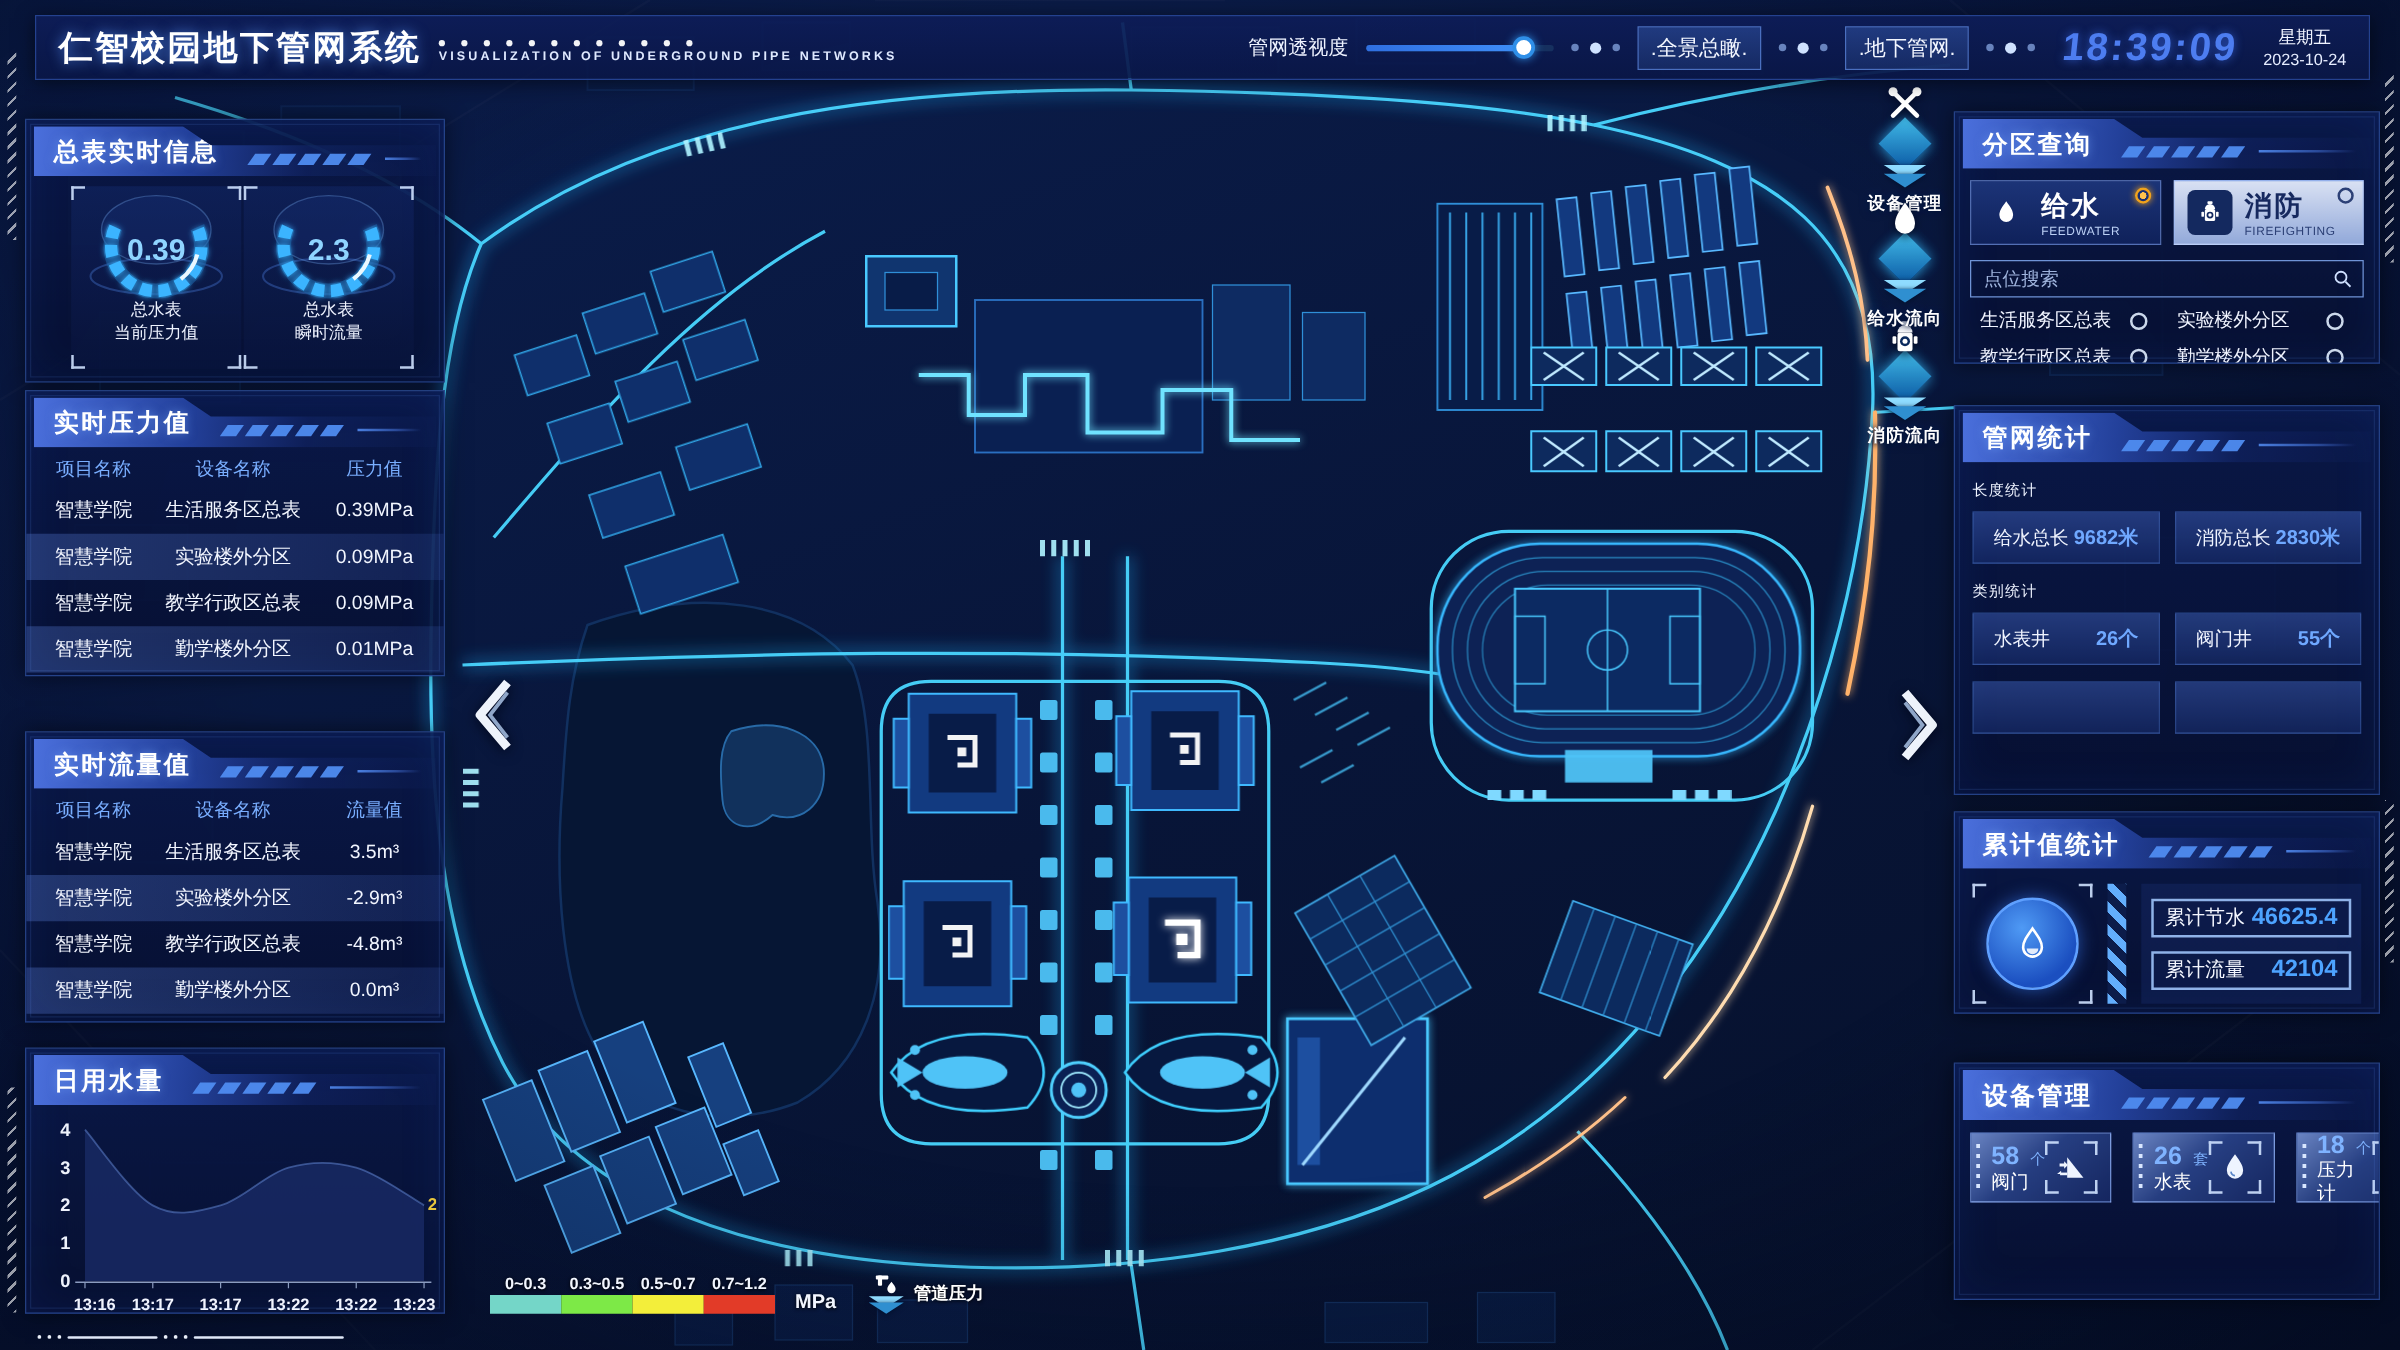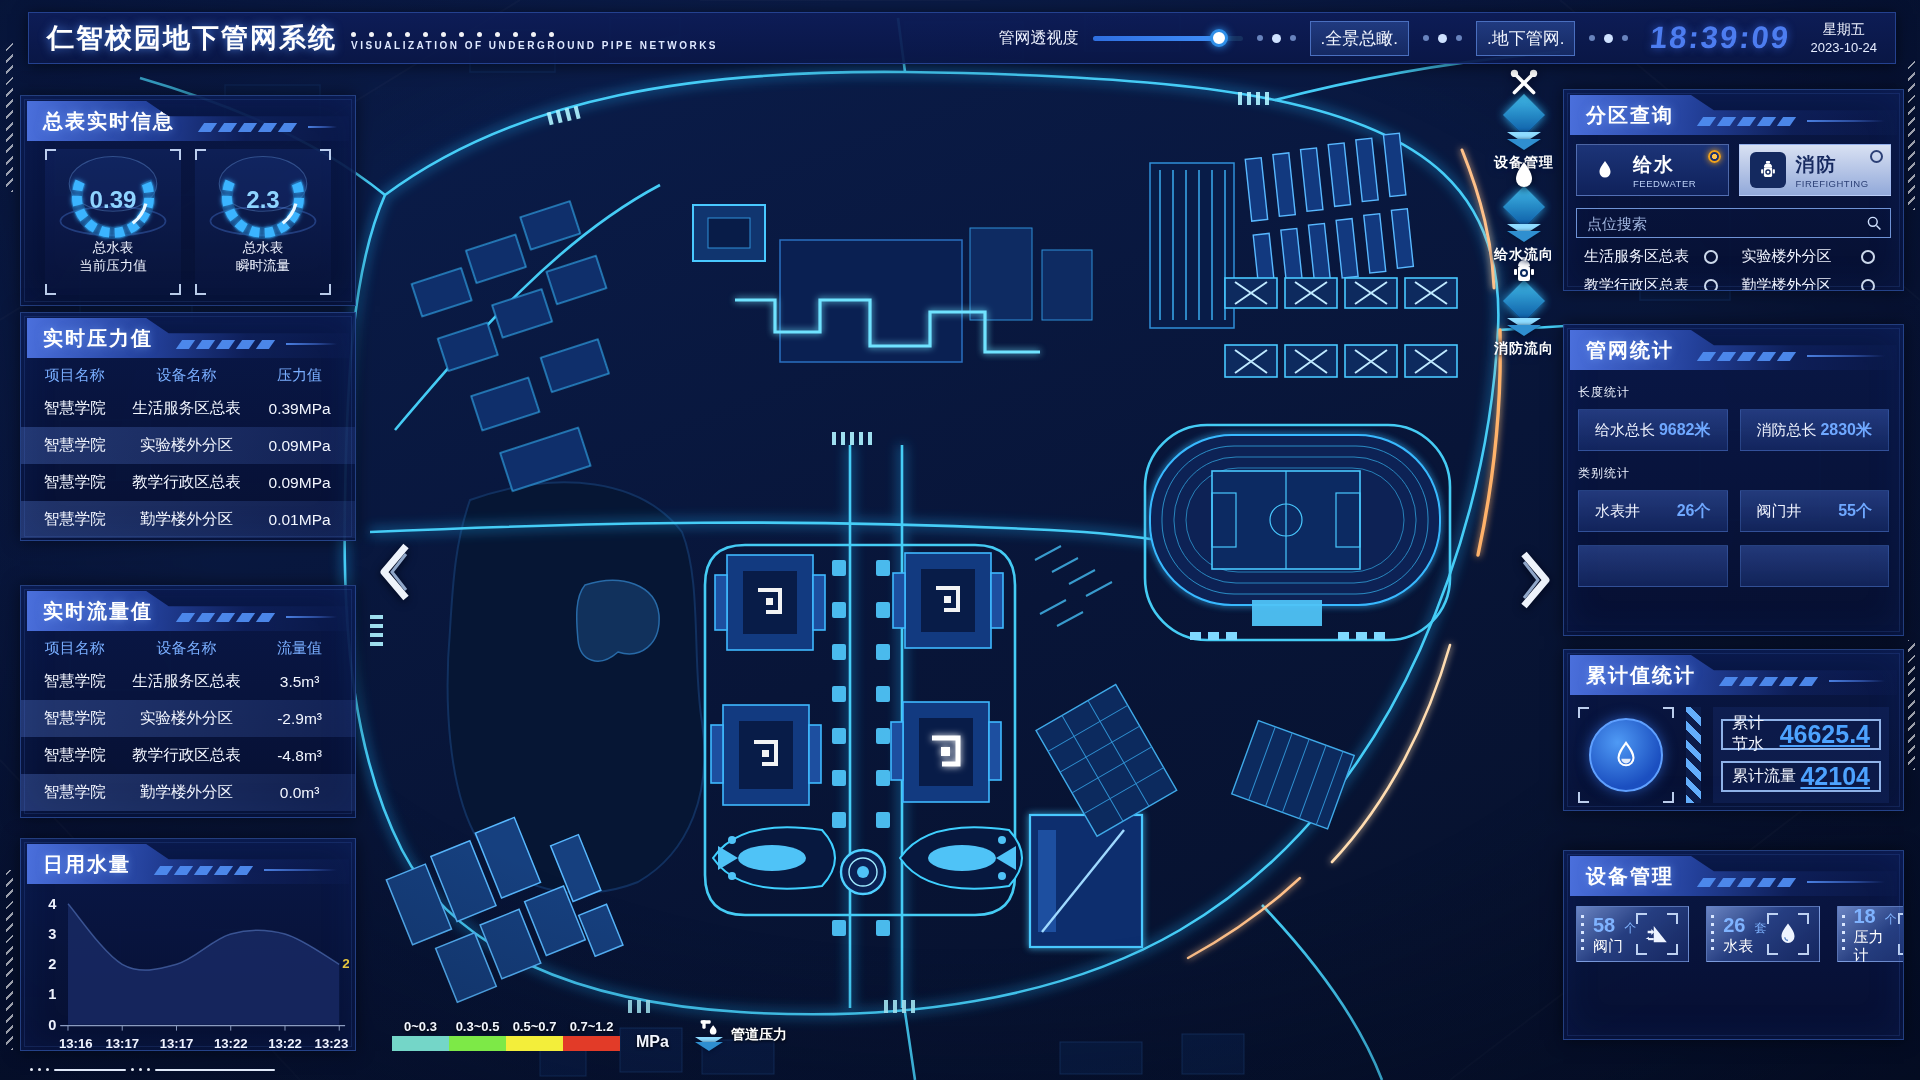--- a/index.html
+++ b/index.html
@@ -45,21 +45,21 @@
   .phead{position:relative;height:40px;margin:5px 6px 0;display:flex;align-items:center;
          background:linear-gradient(95deg,rgba(78,116,228,.95),rgba(40,72,170,.85) 38%,rgba(18,38,104,.55) 68%,rgba(18,38,104,.10));
          clip-path:polygon(0 0,37% 0,44% 38%,100% 38%,100% 100%,0 100%);}
   .ptitle{font-size:20px;font-weight:bold;color:#fff;letter-spacing:2px;padding-left:16px;
           text-shadow:0 0 8px rgba(120,170,255,.6);white-space:nowrap;}
   .slashes{display:flex;gap:7px;margin-left:26px;margin-top:12px;}
   .slashes i{width:13px;height:9px;background:#4f8cf0;transform:skewX(-35deg);opacity:.95}
   .pline{flex:1;height:2px;background:linear-gradient(90deg,#4a7fe0,#2a4a9a 60%,transparent);
          margin:12px 12px 0 14px;}
   
-  .gauges{display:flex;justify-content:space-between;padding:8px 24px 0;}
+  .gauges{display:flex;justify-content:space-between;padding:8px 24px 0;margin-left:12px;}
   .gauge-card{position:relative;width:136px;height:146px;padding-top:2px;
               background:linear-gradient(180deg,rgba(20,42,110,.45),rgba(10,22,64,.5));}
   .corners b{position:absolute;width:11px;height:11px;border:2px solid #cfe2ff;opacity:.9}
   .corners b:nth-child(1){left:0;top:0;border-right:none;border-bottom:none;}
   .corners b:nth-child(2){right:0;top:0;border-left:none;border-bottom:none;}
   .corners b:nth-child(3){left:0;bottom:0;border-right:none;border-top:none;}
   .corners b:nth-child(4){right:0;bottom:0;border-left:none;border-top:none;}
   .gauge-val{fill:#8fd4ff;font-size:22px;font-weight:bold;}
   .gauge-lbl{text-align:center;font-size:13.5px;line-height:1.35;color:#eef3ff;margin-top:-4px;}
   
@@ -74,21 +74,21 @@
   #daily-chart{padding:4px 6px 0 6px;}
   
   .tabs{display:flex;gap:10px;margin:9px 12px 0;}
   .tab{position:relative;flex:1;height:52px;display:flex;align-items:center;gap:10px;
        padding:0 10px;border:1px solid rgba(150,185,255,.45);cursor:pointer;}
   .tab.active{background:linear-gradient(180deg,#1c3478,#0f215a);}
   .tab.inactive{background:linear-gradient(180deg,#d9e1f3,#92a9da);}
   .tab .icbox{width:36px;height:36px;border-radius:6px;display:flex;align-items:center;justify-content:center;
               background:rgba(8,20,56,.25);}
   .tab.active .icbox{background:transparent;}
-  .tab .cn{font-size:19px;font-weight:bold;letter-spacing:2px;font-family:Liberation Mono, monospace;}
+  .tab .cn{font-size:22px;font-weight:bold;letter-spacing:2px;font-family:Liberation Mono, monospace;}
   .tab .en{font-size:9.5px;letter-spacing:.5px;}
   .tab.active .cn{color:#fff}.tab.active .en{color:#bcd0f5}
   .tab.inactive .cn{color:#16295f}.tab.inactive .en{color:#2c4076}
   .tab .radio{position:absolute;top:5px;right:7px;width:13px;height:13px;border-radius:50%;}
   .radio.on{border:2px solid #f0a21c;box-shadow:0 0 6px #f0a21c;background:radial-gradient(circle,#ffc24d 0 40%,transparent 45%);}
   .radio.off-dark{border:2px solid #2c4076;}
   .searchbox{display:flex;align-items:center;margin:12px 12px 0;height:30px;
              border:1px solid #6f93d6;padding:0 8px;}
   .searchbox input{flex:1;background:transparent;border:none;outline:none;color:#cfdcf8;font-size:15px;}
   .searchbox input::placeholder{color:#9fb4dd;}
@@ -110,21 +110,21 @@
   .cumcircle{width:74px;height:74px;border-radius:50%;border:2px solid #5fa0ff;
              background:radial-gradient(circle at 38% 32%,#4f9af5,#1b4fc0 70%);
              display:flex;align-items:center;justify-content:center;box-shadow:0 0 14px rgba(60,130,255,.55);}
   .hatch{width:15px;height:96px;flex:none;
          background:repeating-linear-gradient(45deg,#63aefc 0 6px,#0c1c4a 6px 13px);}
   .cumvals{flex:1;display:flex;flex-direction:column;justify-content:center;gap:11px;
            background:rgba(26,48,116,.35);padding:0 8px;}
   .cumbox{height:31px;border:2px solid #8fb2e8;display:flex;align-items:center;
           justify-content:space-between;padding:0 9px;background:rgba(10,24,70,.5);}
   .cumbox .cl{font-size:16px;color:#f4f7ff;}
-  .cumbox .cv{font-size:25px;font-weight:bold;color:#4da3ff;text-decoration:underline;}
+  .cumbox .cv{font-size:19px;font-weight:bold;color:#4da3ff;}
   
   .devgrid{display:grid;grid-template-columns:1fr 1fr 1fr 1fr;gap:17px;margin:10px 12px 0;}
   .devcard{position:relative;height:56px;display:flex;align-items:center;justify-content:space-between;
            padding:4px 10px 4px 16px;border:1px solid rgba(150,185,255,.5);cursor:pointer;
            background:linear-gradient(140deg,rgba(130,160,228,.8),rgba(56,88,170,.62) 45%,rgba(22,40,100,.9));}
   .devcard::before{content:"";position:absolute;left:4px;top:15%;width:3px;height:70%;
            background:repeating-linear-gradient(180deg,#d8e6ff 0 3px,transparent 3px 8px);}
   .devnum{display:flex;flex-direction:column;line-height:1.15;}
   .devnum .row1{display:flex;align-items:baseline;gap:9px;}
   .devnum .cnt{font-size:20px;font-weight:bold;color:#7fb3ff;}

